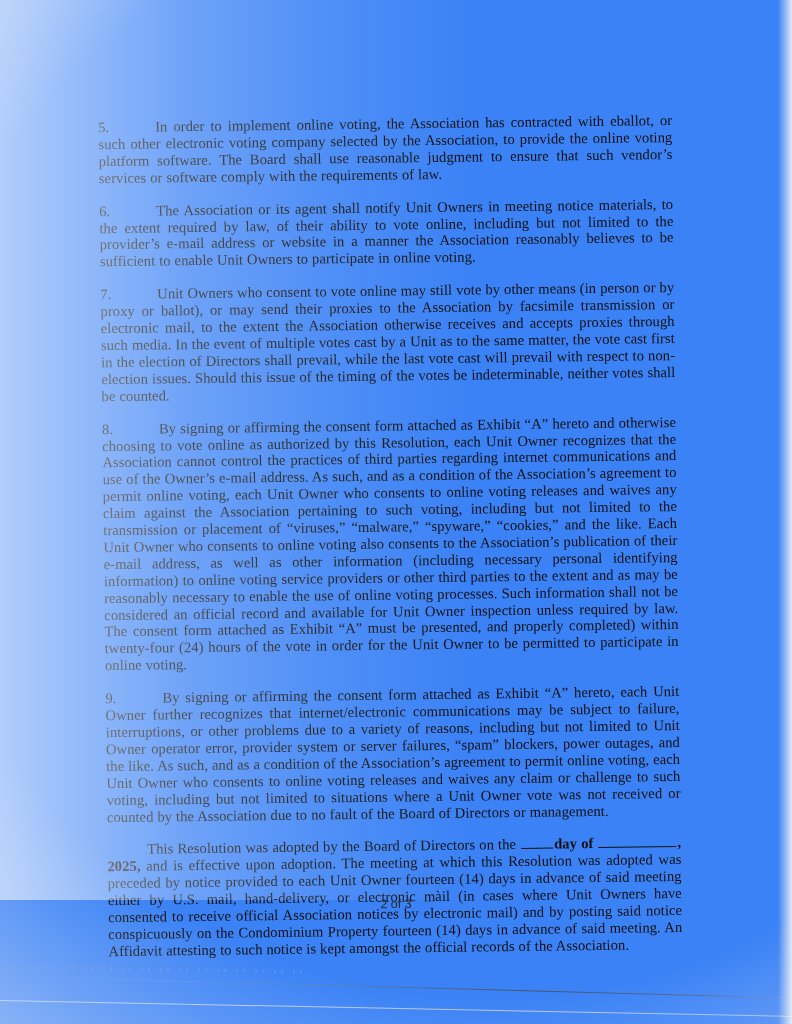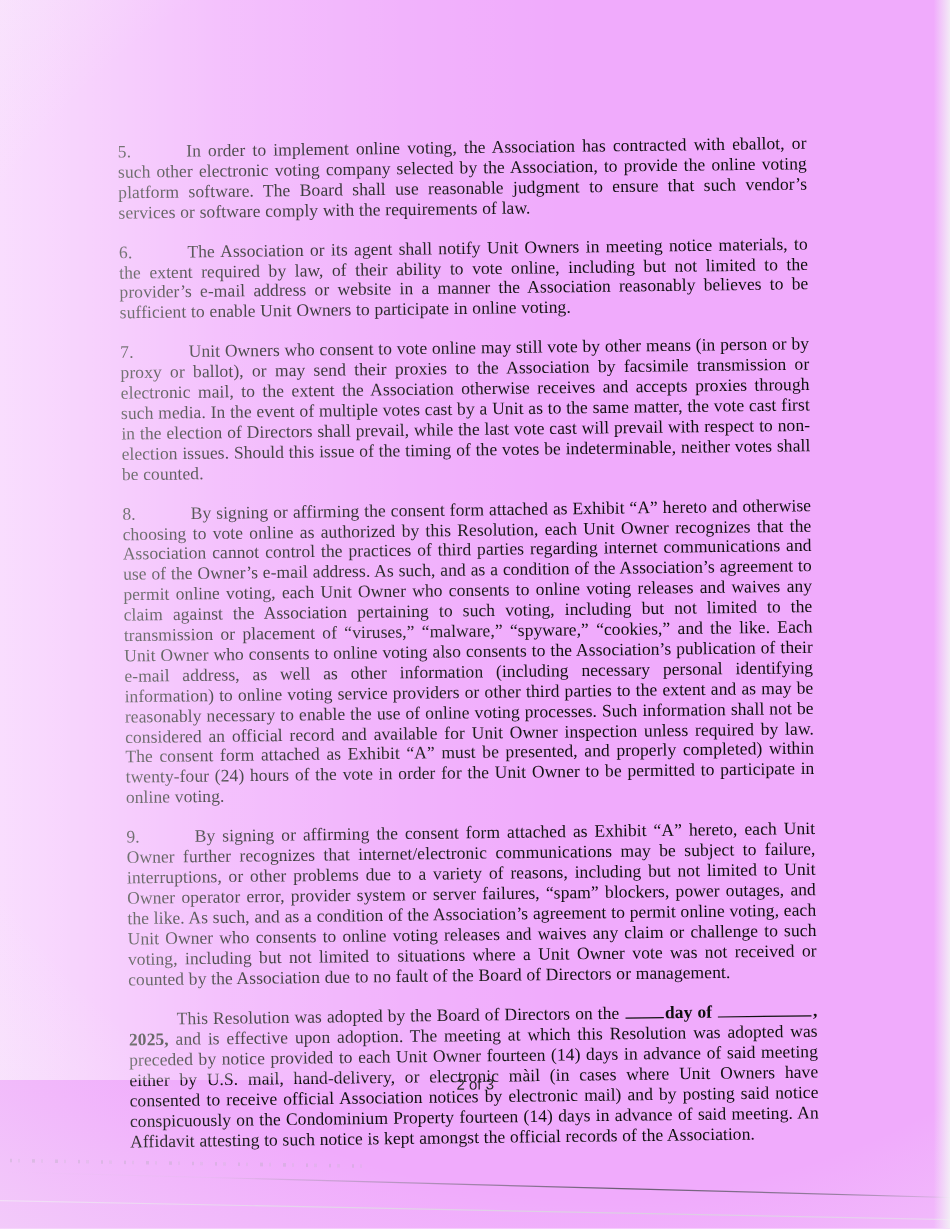--- a/index.html
+++ b/index.html
@@ -14,21 +14,21 @@
     overflow: hidden;
     position: relative;
     font-family: "Liberation Serif", "DejaVu Serif", serif;
     color: #101010;
   }
 
   
   #scan-sheet {
     position: absolute;
     inset: 0;
-    background: #f0abfc;
+    background: #3b82f6;
   }
 
   
   #paper-tone {
     position: absolute;
     inset: 0;
     background:
       radial-gradient(125% 92% at 62% 44%, rgba(255,255,255,0) 58%, rgba(246,246,247,0.85) 100%);
     pointer-events: none;
   }

